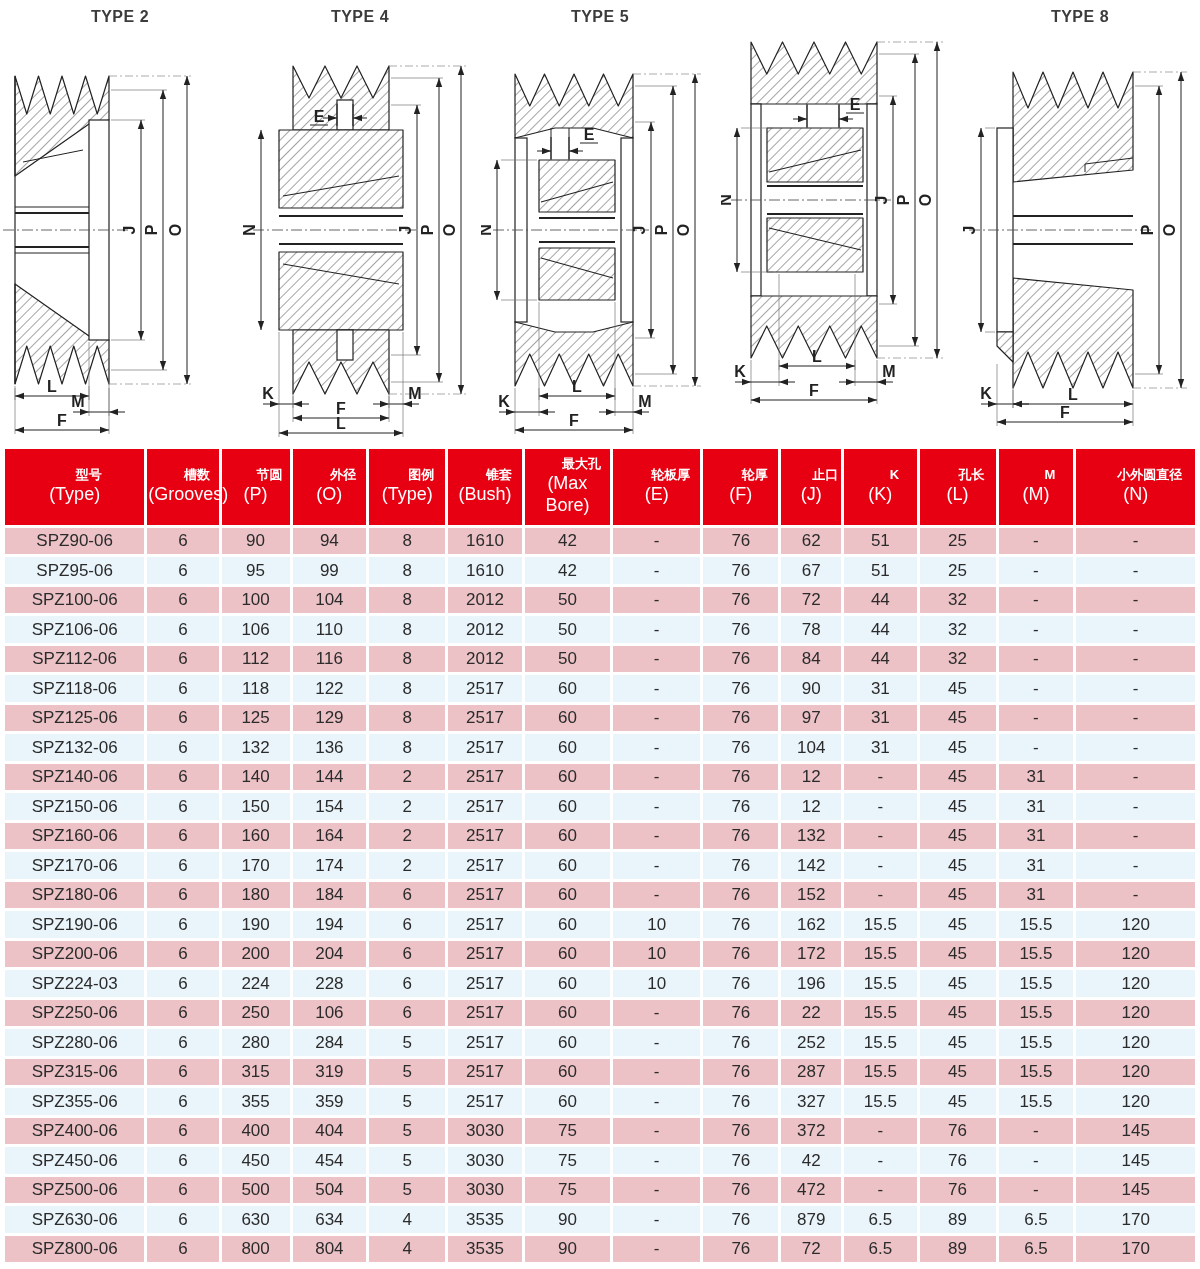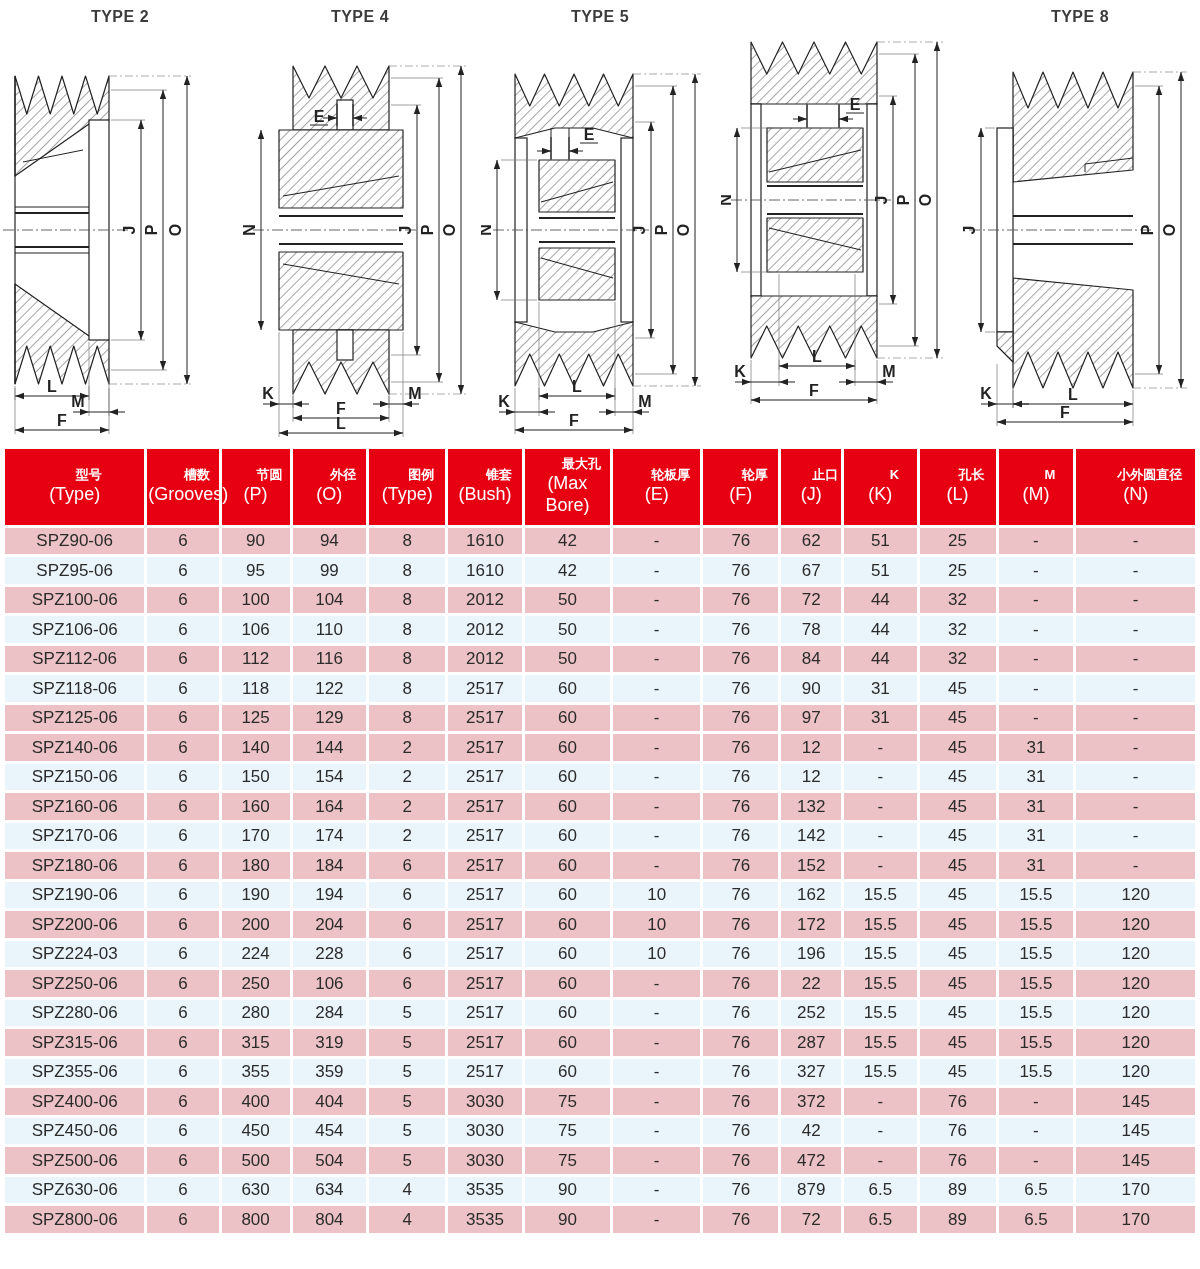--- a/index.html
+++ b/index.html
@@ -630,20 +630,36 @@
         <td>2517</td>
         <td>60</td>
         <td>-</td>
         <td>76</td>
         <td>97</td>
         <td>31</td>
         <td>45</td>
         <td>-</td>
         <td>-</td>
       </tr>
+      <tr class="blue">
+        <td>SPZ132-06</td>
+        <td>6</td>
+        <td>132</td>
+        <td>136</td>
+        <td>8</td>
+        <td>2517</td>
+        <td>60</td>
+        <td>-</td>
+        <td>76</td>
+        <td>104</td>
+        <td>31</td>
+        <td>45</td>
+        <td>-</td>
+        <td>-</td>
+      </tr>
       <tr class="pink">
         <td>SPZ140-06</td>
         <td>6</td>
         <td>140</td>
         <td>144</td>
         <td>2</td>
         <td>2517</td>
         <td>60</td>
         <td>-</td>
         <td>76</td>

